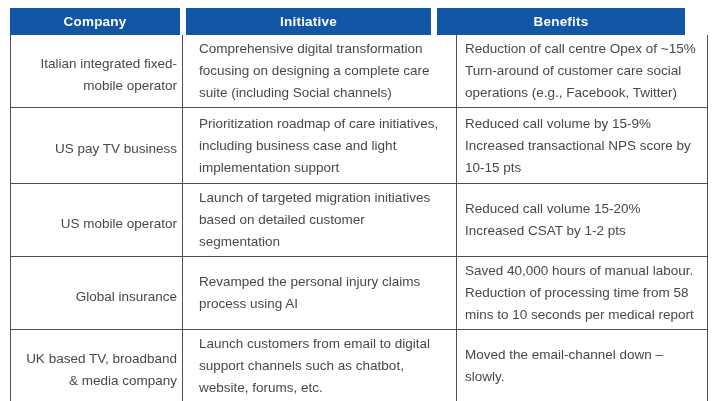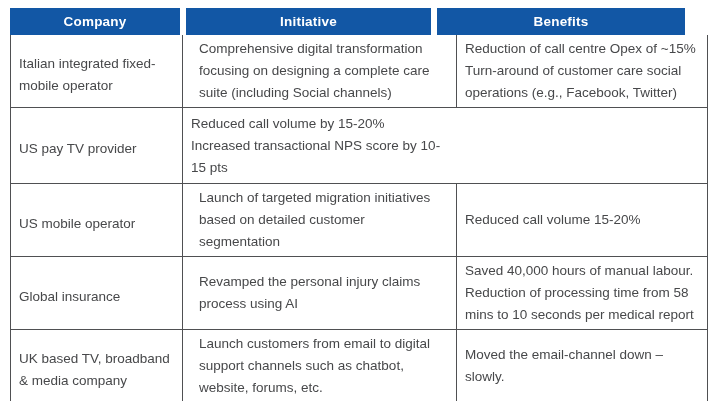--- a/index.html
+++ b/index.html
@@ -61,20 +61,21 @@
     display: flex;
     flex-direction: column;
     justify-content: center;
     color: var(--body-text, #47484A);
     font-size: 13.5px;
     line-height: 22px;
   }
   .td-company {
     border-right: 1px solid var(--border, #4F5052);
     padding: 10px 5px 3px 8px;
+    text-align: right;
   }
   .td-initiative {
     border-right: 1px solid var(--border, #4F5052);
     padding: 3px 10px 3px 16px;
   }
   .td-benefits {
     padding: 3px 5px 3px 8px;
   }
   .benefit-line { display: block; }
 </style>
@@ -95,32 +96,34 @@
       <div class="tr">
         <div class="td td-company">Italian integrated fixed-mobile operator</div>
         <div class="td td-initiative">Comprehensive digital transformation focusing on designing a complete care suite (including Social channels)</div>
         <div class="td td-benefits">
           <span class="benefit-line">Reduction of call centre Opex of ~15%</span>
           <span class="benefit-line">Turn-around of customer care social operations (e.g., Facebook, Twitter)</span>
         </div>
       </div>
 
       <div class="tr">
-        <div class="td td-company">US pay TV provider</div>
+        <div class="td td-company">US pay TV business</div>
+        <div class="td td-initiative">Prioritization roadmap of care initiatives, including business case and light implementation support</div>
         <div class="td td-benefits">
-          <span class="benefit-line">Reduced call volume by 15-20%</span>
+          <span class="benefit-line">Reduced call volume by 15-9%</span>
           <span class="benefit-line">Increased transactional NPS score by 10-15 pts</span>
         </div>
       </div>
 
       <div class="tr">
         <div class="td td-company">US mobile operator</div>
         <div class="td td-initiative">Launch of targeted migration initiatives based on detailed customer segmentation</div>
         <div class="td td-benefits">
           <span class="benefit-line">Reduced call volume 15-20%</span>
+          <span class="benefit-line">Increased CSAT by 1-2 pts</span>
         </div>
       </div>
 
       <div class="tr">
         <div class="td td-company">Global insurance</div>
         <div class="td td-initiative">Revamped the personal injury claims process using AI</div>
         <div class="td td-benefits">
           <span class="benefit-line">Saved 40,000 hours of manual labour.</span>
           <span class="benefit-line">Reduction of processing time from 58 mins to 10 seconds per medical report</span>
         </div>

